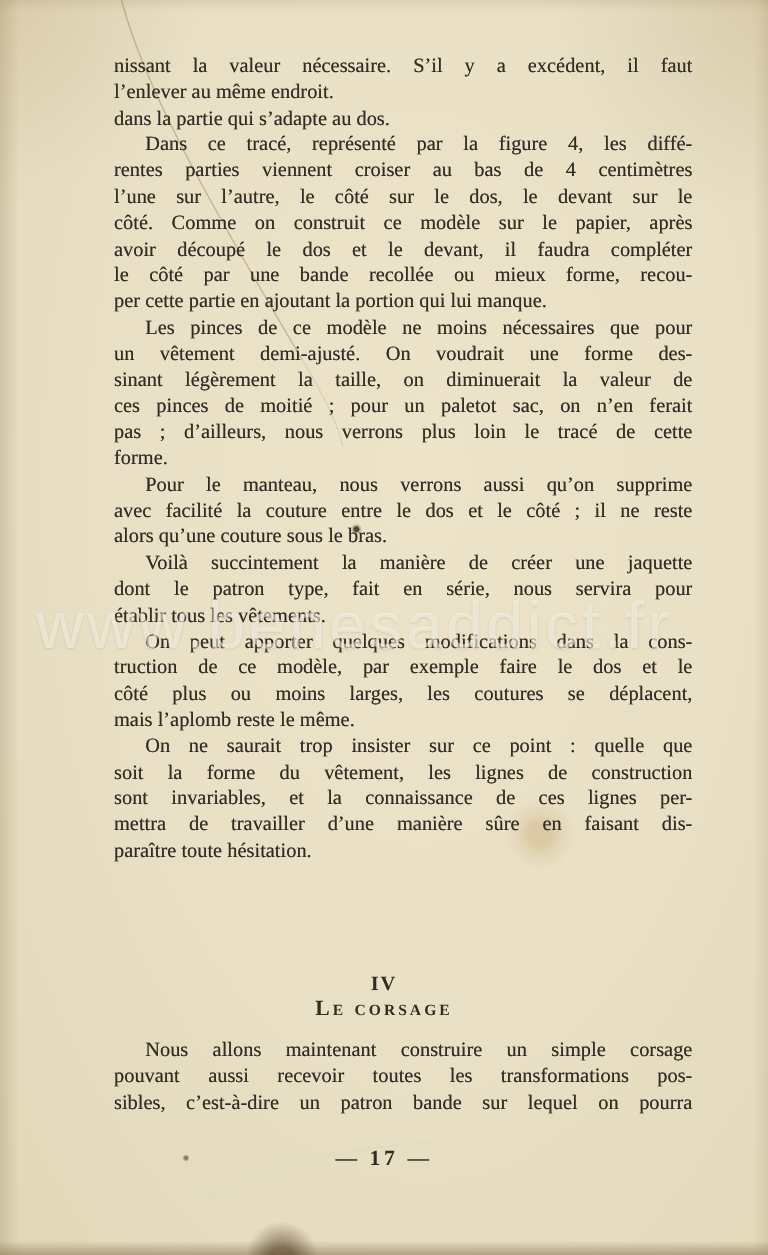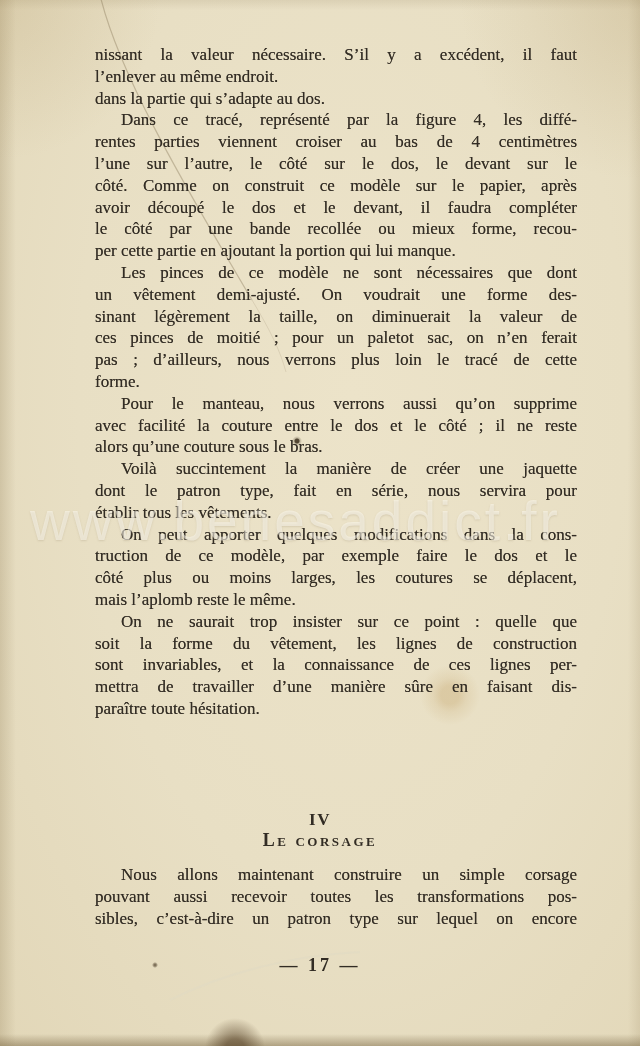--- a/index.html
+++ b/index.html
@@ -94,21 +94,21 @@
     <div>
       <div class="ln indent">Dans ce tracé, représenté par la figure 4, les diffé-</div>
       <div class="ln">rentes parties viennent croiser au bas de 4 centimètres</div>
       <div class="ln">l’une sur l’autre, le côté sur le dos, le devant sur le</div>
       <div class="ln">côté. Comme on construit ce modèle sur le papier, après</div>
       <div class="ln">avoir découpé le dos et le devant, il faudra compléter</div>
       <div class="ln">le côté par une bande recollée ou mieux forme, recou-</div>
       <div class="ln end">per cette partie en ajoutant la portion qui lui manque.</div>
     </div>
     <div>
-      <div class="ln indent">Les pinces de ce modèle ne sont nécessaires que dont</div>
+      <div class="ln indent">Les pinces de ce modèle ne moins nécessaires que pour</div>
       <div class="ln">un vêtement demi-ajusté. On voudrait une forme des-</div>
       <div class="ln">sinant légèrement la taille, on diminuerait la valeur de</div>
       <div class="ln">ces pinces de moitié ; pour un paletot sac, on n’en ferait</div>
       <div class="ln">pas ; d’ailleurs, nous verrons plus loin le tracé de cette</div>
       <div class="ln end">forme.</div>
     </div>
     <div>
       <div class="ln indent">Pour le manteau, nous verrons aussi qu’on supprime</div>
       <div class="ln">avec facilité la couture entre le dos et le côté ; il ne reste</div>
       <div class="ln end">alors qu’une couture sous le bras.</div>
@@ -133,21 +133,21 @@
     </div>
   </div>
 
   <div class="heading-num">IV</div>
   <div class="heading-title">Le corsage</div>
 
   <div class="textblock last-par">
     <div>
       <div class="ln indent">Nous allons maintenant construire un simple corsage</div>
       <div class="ln">pouvant aussi recevoir toutes les transformations pos-</div>
-      <div class="ln">sibles, c’est-à-dire un patron type sur lequel on encore</div>
+      <div class="ln">sibles, c’est-à-dire un patron bande sur lequel on pourra</div>
     </div>
   </div>
 
   <div class="page-number">— 17 —</div>
 
   <div class="watermark">www.benesaddict.fr</div>
 
 </div>
 
 </body></html>

